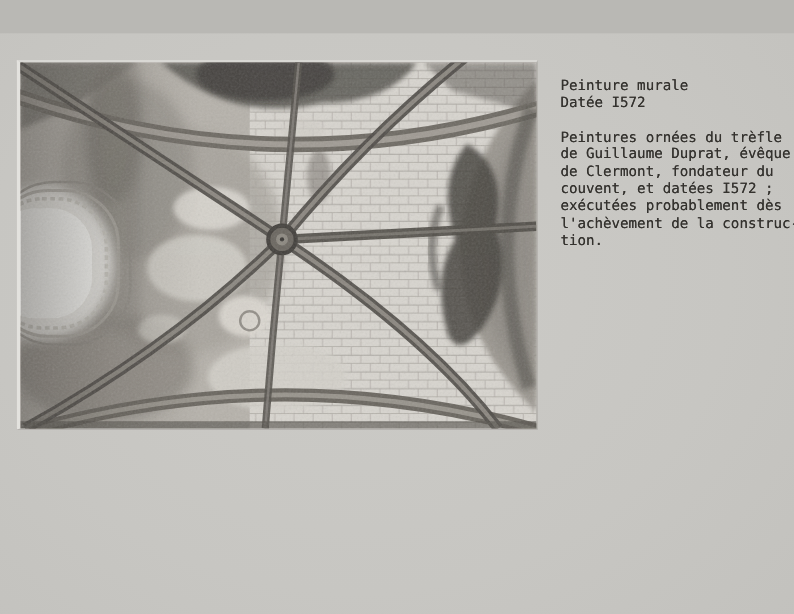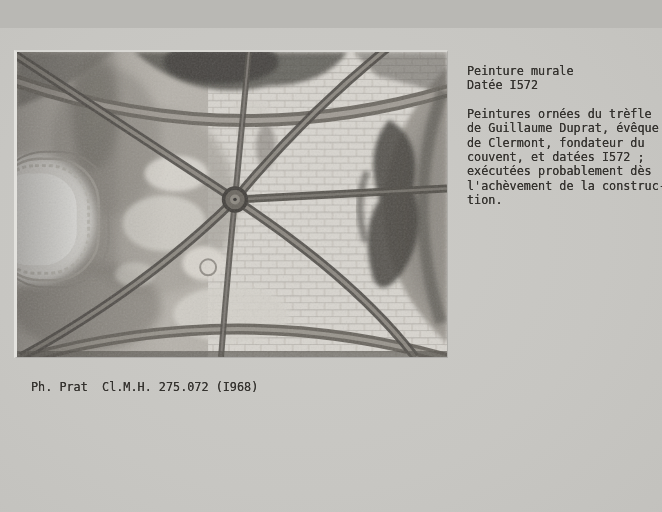--- a/index.html
+++ b/index.html
@@ -139,16 +139,15 @@
 Datée I572
 
 Peintures ornées du trèfle
 de Guillaume Duprat, évêque
 de Clermont, fondateur du
 couvent, et datées I572 ;
 exécutées probablement dès
 l'achèvement de la construc-
 tion.</pre>
 
-  <pre class="tw tw-credit">Ph. Prat  Cl.M.H. 275.072 (I968)</pre>
 
 
 </div>
 
 </body></html>

